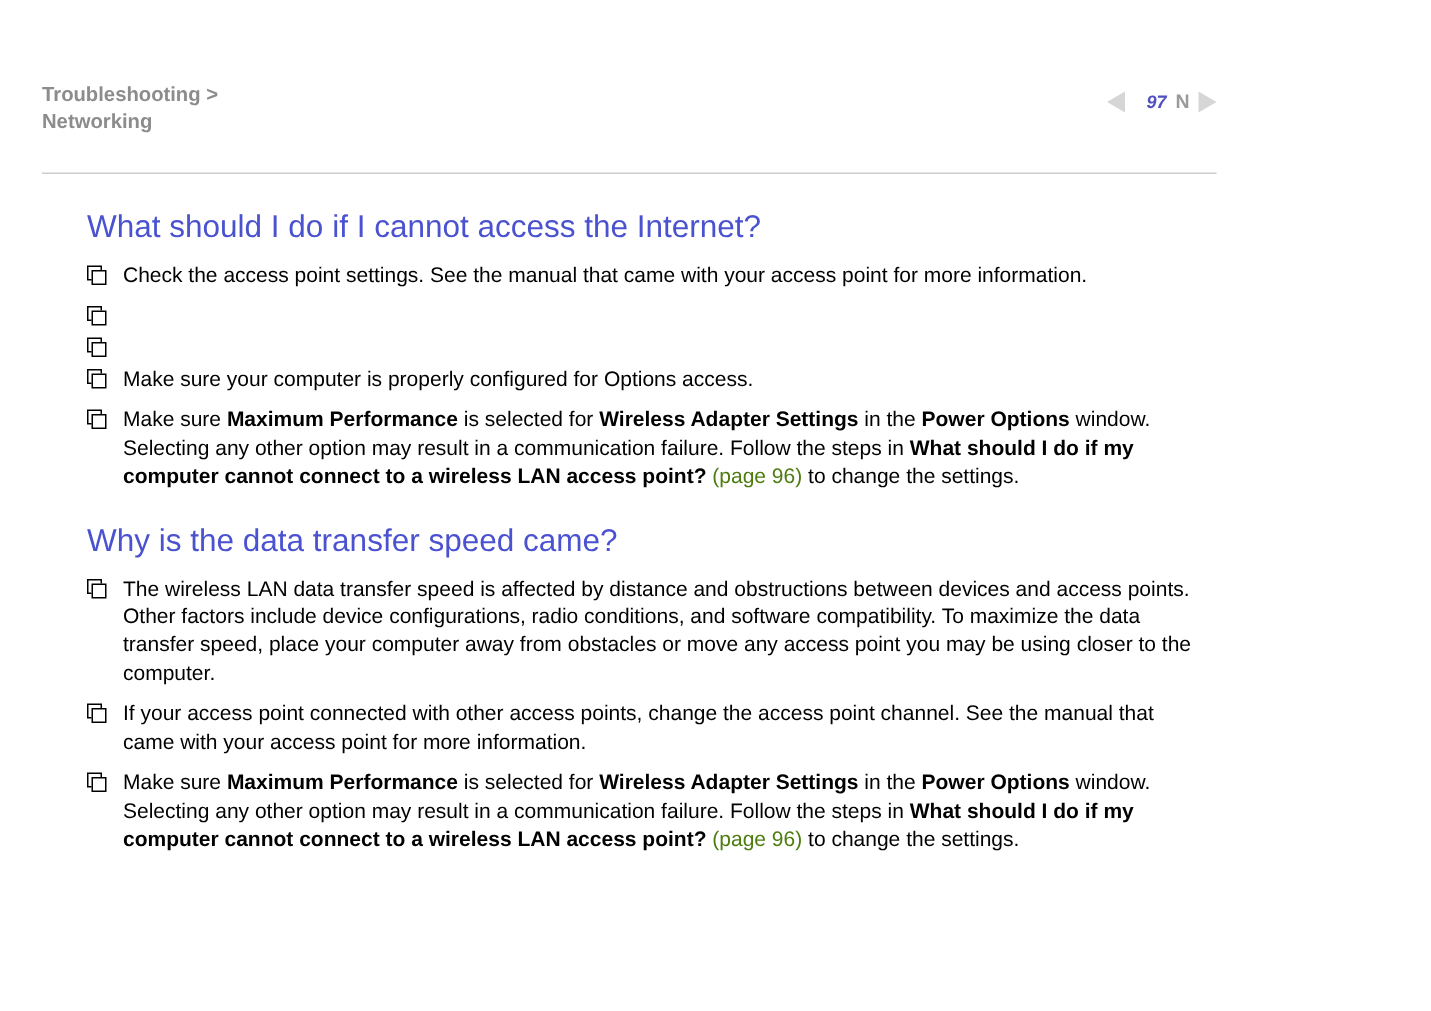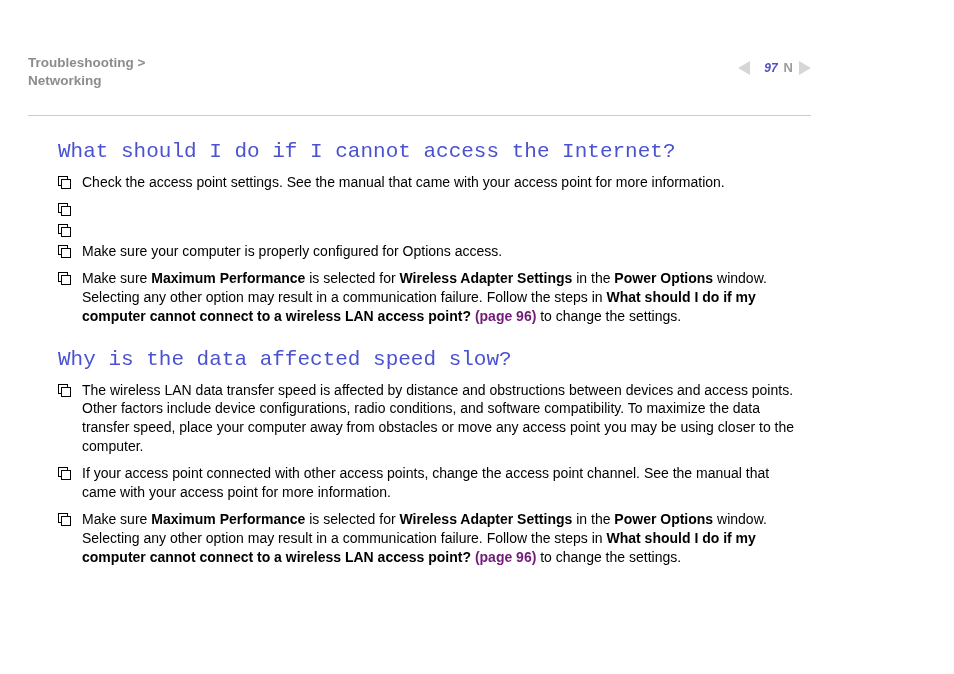--- a/index.html
+++ b/index.html
@@ -54,21 +54,20 @@
   }
   .content {
     padding-left: 30px;
     padding-right: 4px;
   }
   h2.section-title {
     color: #4a52d0;
     font-size: 21px;
     font-weight: normal;
     margin: 0 0 10px 0;
-    font-family: Liberation Mono, monospace;
   }
   ul.checklist {
     list-style: none;
     padding: 0;
     margin: 0 0 22px 0;
   }
   ul.checklist li {
     display: flex;
     align-items: flex-start;
     gap: 14px;
@@ -92,21 +91,21 @@
     position: absolute;
     left: 2px;
     top: 2px;
     width: 10px;
     height: 10px;
     border: 1.5px solid #000;
     box-sizing: border-box;
     background: #fff;
   }
   .li-text b { font-weight: bold; }
-  .li-text .link { color: #701a75; font-weight: bold; }
+  .li-text .link { color: #4d7c0f; font-weight: normal; }
   .n-letter {
     font-family: Arial, sans-serif;
     font-weight: bold;
     font-size: 13px;
     color: #9a9a9a;
     margin-left: -2px;
   }
 </style>
 </head>
 <body>
@@ -151,21 +150,21 @@
       <li>
           <span class="bullet-box"></span>
           <span class="li-text">Make sure your computer is properly configured for Options access.</span>
         </li>
       <li>
           <span class="bullet-box"></span>
           <span class="li-text">Make sure <b>Maximum Performance</b> is selected for <b>Wireless Adapter Settings</b> in the <b>Power Options</b> window. Selecting any other option may result in a communication failure. Follow the steps in <b>What should I do if my computer cannot connect to a wireless LAN access point? <span class="link">(page 96)</span></b> to change the settings.</span>
         </li>
     </ul>
 
-    <h2 class="section-title">Why is the data affected speed slow?</h2>
+    <h2 class="section-title">Why is the data transfer speed came?</h2>
     <ul class="checklist">
       <li>
           <span class="bullet-box"></span>
           <span class="li-text">The wireless LAN data transfer speed is affected by distance and obstructions between devices and access points. Other factors include device configurations, radio conditions, and software compatibility. To maximize the data transfer speed, place your computer away from obstacles or move any access point you may be using closer to the computer.</span>
         </li>
       <li>
           <span class="bullet-box"></span>
           <span class="li-text">If your access point connected with other access points, change the access point channel. See the manual that came with your access point for more information.</span>
         </li>
       <li>

